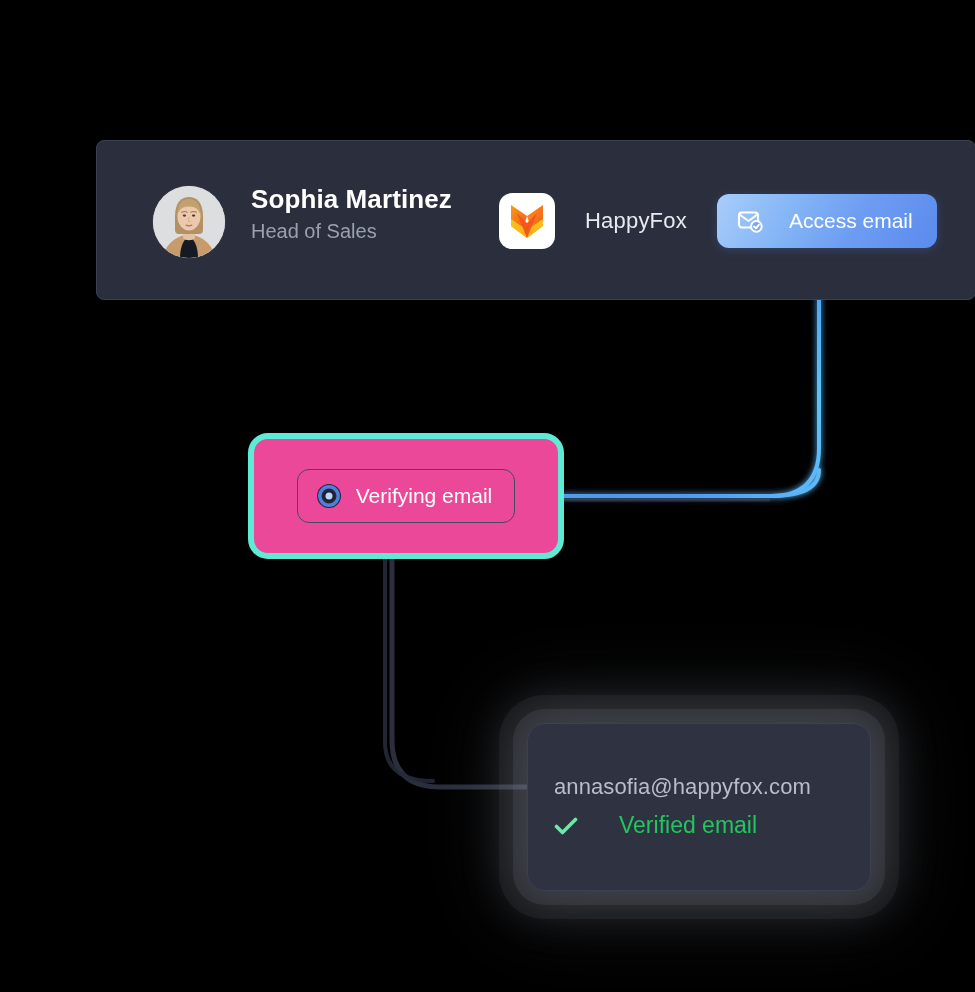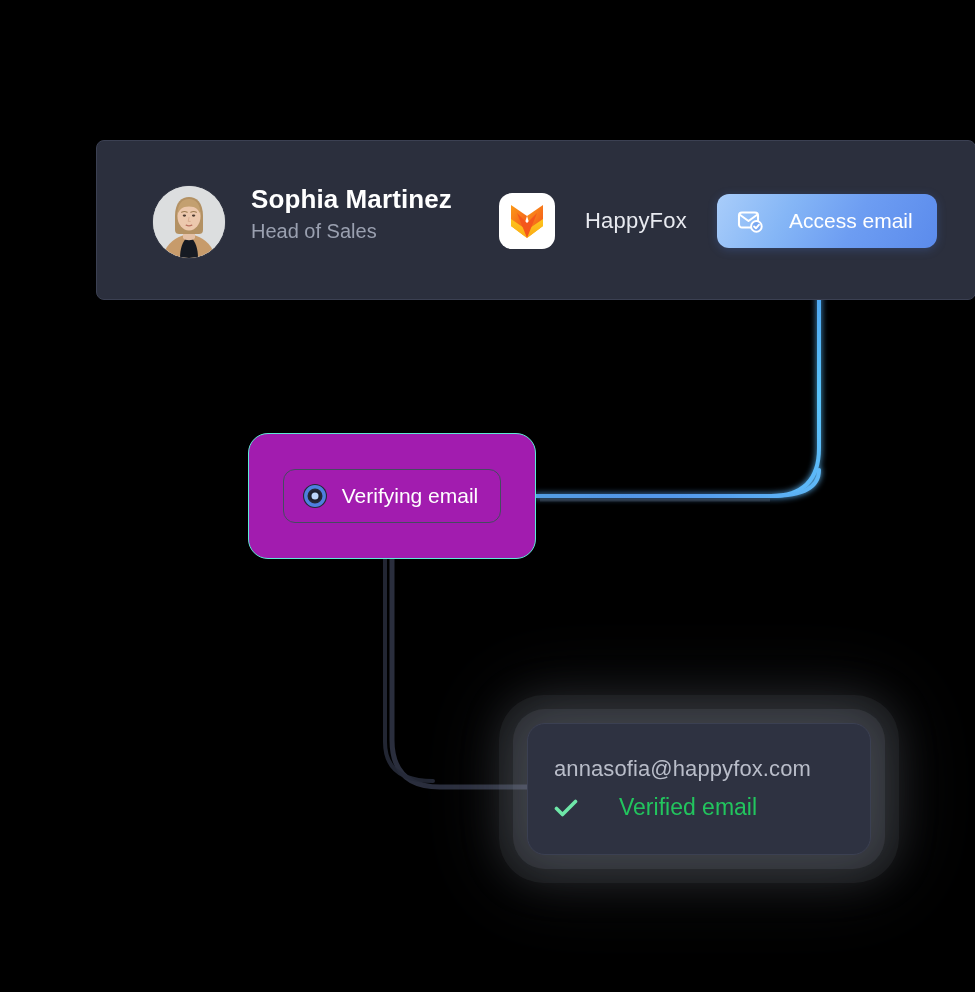--- a/index.html
+++ b/index.html
@@ -121,24 +121,24 @@
     cursor: pointer;
     box-shadow: 0 2px 10px rgba(80,130,230,0.25);
   }
   #access-email-button .btn-label { color: #ffffff; white-space: nowrap; margin-left: 13px; }
 
   
   #verifying-card {
     position: absolute;
     left: 248px;
     top: 433px;
-    width: 288px;
+    width: 316px;
     height: 126px;
-    background: #a21caf;
-    border: 1px solid #5eead4;
+    background: #ec4899;
+    border: 6px solid #5eead4;
     border-radius: 20px;
     display: flex;
     align-items: center;
     justify-content: center;
     z-index: 3;
   }
   .status-pill {
     display: flex;
     align-items: center;
     gap: 14px;
@@ -152,21 +152,21 @@
     color: #ffffff;
     white-space: nowrap;
   }
 
   
   #verified-card {
     position: absolute;
     left: 527px;
     top: 723px;
     width: 344px;
-    height: 132px;
+    height: 168px;
     background: #2e3241;
     border: 1px solid #3b4052;
     border-radius: 18px;
     padding: 22px 26px;
     display: flex;
     flex-direction: column;
     justify-content: center;
     gap: 12px;
     z-index: 3;
     box-shadow:

